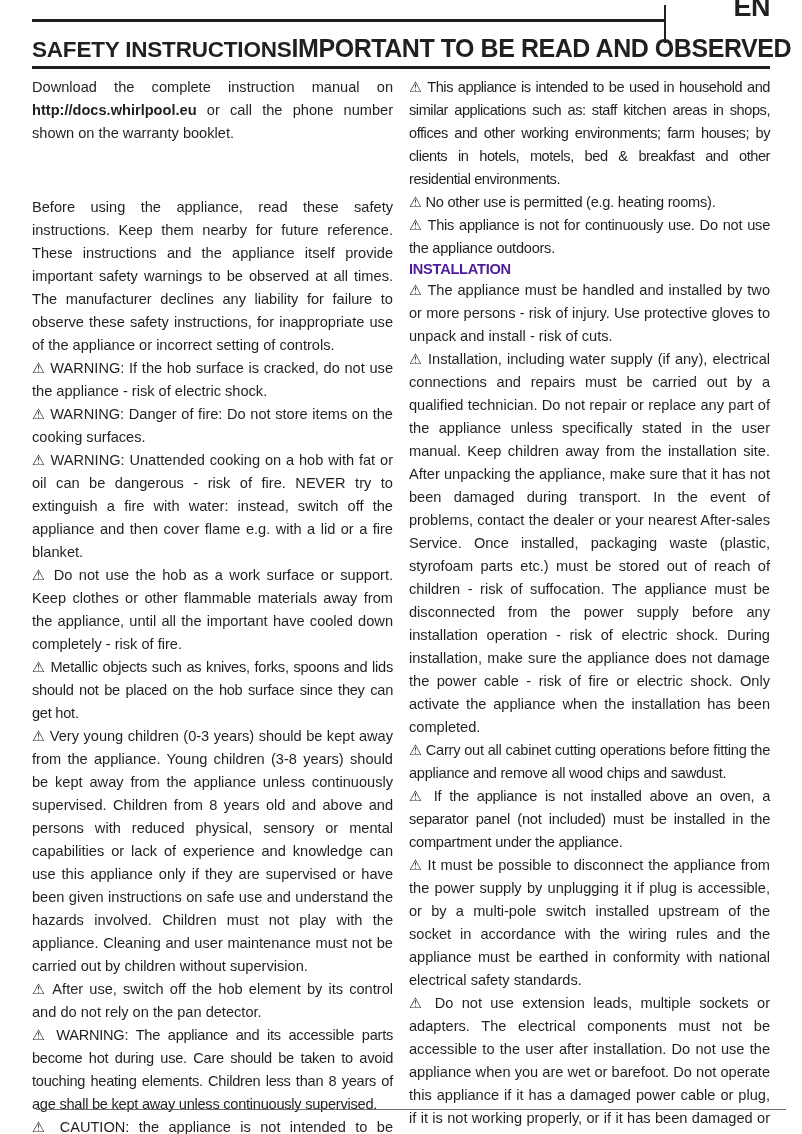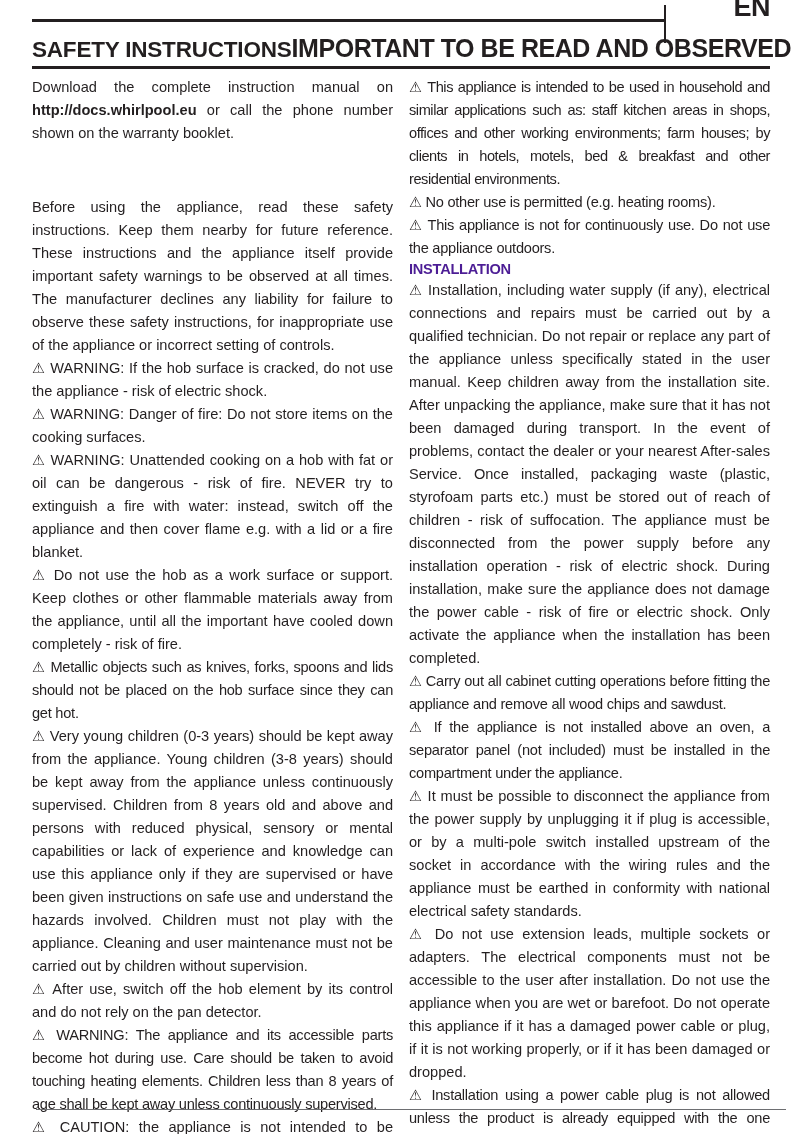--- a/index.html
+++ b/index.html
@@ -203,20 +203,22 @@
         <span>This appliance is intended to be used in household and similar applications such as: staff kitchen areas in shops, offices and other working environments; farm houses; by clients in hotels, motels, bed &amp; breakfast and other residential environments.</span></p>
 
       <p class="para tight"><span class="warn">⚠</span>
         <span>No other use is permitted (e.g. heating rooms).</span></p>
 
       <p class="para tight"><span class="warn">⚠</span>
         <span>This appliance is not for continuously use. Do not use the appliance outdoors.</span></p>
 
       <p class="heading">INSTALLATION</p>
 
+      <p class="para"><span class="warn">⚠</span>
+        <span>The appliance must be handled and installed by two or more persons - risk of injury. Use protective gloves to unpack and install - risk of cuts.</span></p>
 
       <p class="para"><span class="warn">⚠</span>
         <span>Installation, including water supply (if any), electrical connections and repairs must be carried out by a qualified technician. Do not repair or replace any part of the appliance unless specifically stated in the user manual. Keep children away from the installation site. After unpacking the appliance, make sure that it has not been damaged during transport. In the event of problems, contact the dealer or your nearest After-sales Service. Once installed, packaging waste (plastic, styrofoam parts etc.) must be stored out of reach of children - risk of suffocation. The appliance must be disconnected from the power supply before any installation operation - risk of electric shock. During installation, make sure the appliance does not damage the power cable - risk of fire or electric shock. Only activate the appliance when the installation has been completed.</span></p>
 
       <p class="para tight"><span class="warn">⚠</span>
         <span>Carry out all cabinet cutting operations before fitting the appliance and remove all wood chips and sawdust.</span></p>
 
       <p class="para tight"><span class="warn">⚠</span>
         <span>If the appliance is not installed above an oven, a separator panel (not included) must be installed in the compartment under the appliance.</span></p>
 

